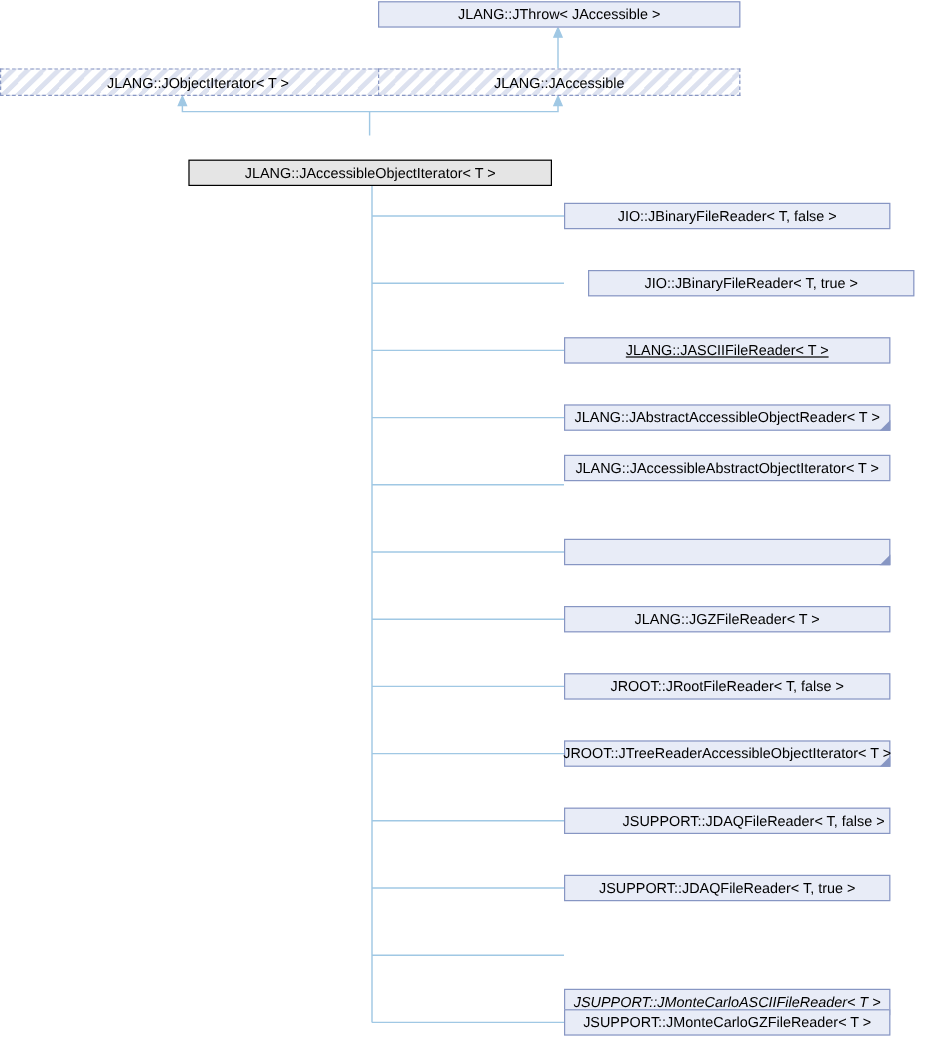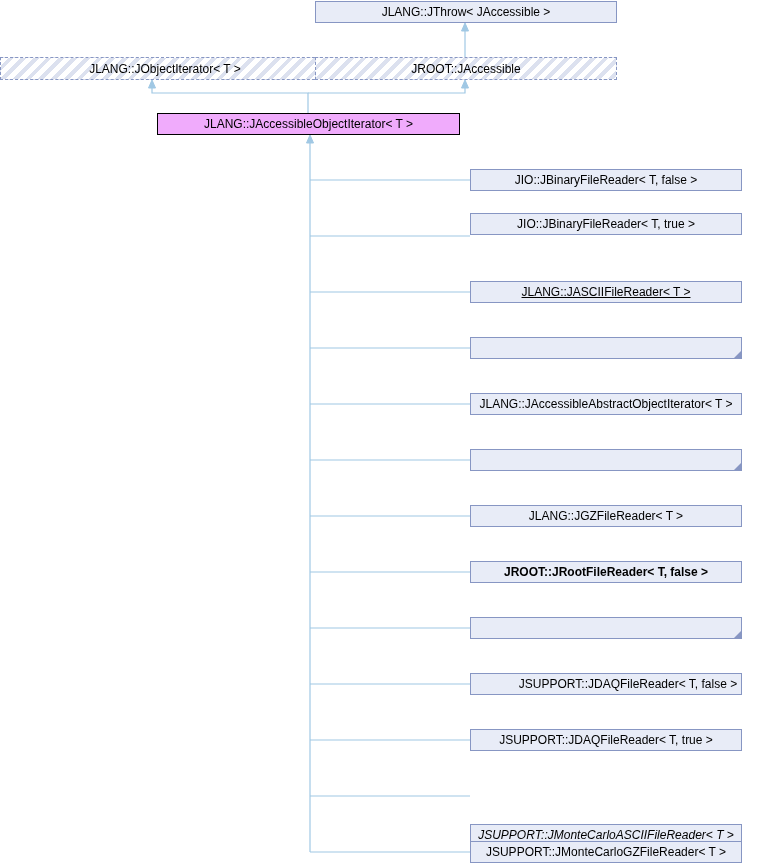--- a/index.html
+++ b/index.html
@@ -46,22 +46,23 @@
     text-align: center;
   }
   .node-hatched {
     height: 23px;
     background: repeating-linear-gradient(135deg,
       #ffffff 0px, #ffffff 5px,
       var(--hatch, #dce1ef) 5px, var(--hatch, #dce1ef) 9px);
     border: 1px dashed var(--node-border, #8796c3);
   }
   .node-focus {
-    background: #f0abfc;
+    background: #e5e5e5;
     border: 1px solid var(--focus-border, #000000);
+    margin-top: 20px;
   }
   .fold {
     display: none;
     position: absolute;
     right: -1px;
     bottom: -1px;
     width: 0;
     height: 0;
     border-style: solid;
     border-width: 0 0 9px 9px;
@@ -111,59 +112,61 @@
 
   <div class="node" id="node-jthrow">
     <span class="node-label">JLANG::JThrow&lt; JAccessible &gt;</span>
   </div>
 
   <div class="node node-hatched" id="node-jobjectiterator">
     <span class="node-label">JLANG::JObjectIterator&lt; T &gt;</span>
   </div>
 
   <div class="node node-hatched" id="node-jaccessible">
-    <span class="node-label">JROOT::JAccessible</span>
+    <span class="node-label">JLANG::JAccessible</span>
   </div>
 
   <div class="node node-focus" id="node-jaccessibleobjectiterator">
     <span class="node-label">JLANG::JAccessibleObjectIterator&lt; T &gt;</span>
   </div>
 
   <div id="derived-layer">
       <div class="node derived-node" style="top: 169px;">
       <span class="node-label">JIO::JBinaryFileReader&lt; T, false &gt;</span>
 
     </div>
-      <div class="node derived-node" style="top: 213px;">
+      <div class="node derived-node" style="top: 225px; margin-left: 20px;">
       <span class="node-label">JIO::JBinaryFileReader&lt; T, true &gt;</span>
 
     </div>
       <div class="node derived-node" style="top: 281px; text-decoration: underline;">
       <span class="node-label">JLANG::JASCIIFileReader&lt; T &gt;</span>
 
     </div>
       <div class="node derived-node has-fold" style="top: 337px;">
+      <span class="node-label">JLANG::JAbstractAccessibleObjectReader&lt; T &gt;</span>
       <span class="fold"></span>
     </div>
-      <div class="node derived-node" style="top: 393px; justify-content: center;">
+      <div class="node derived-node" style="top: 379px; justify-content: center;">
       <span class="node-label">JLANG::JAccessibleAbstractObjectIterator&lt; T &gt;</span>
 
     </div>
       <div class="node derived-node has-fold" style="top: 449px;">
       <span class="fold"></span>
     </div>
       <div class="node derived-node" style="top: 505px;">
       <span class="node-label">JLANG::JGZFileReader&lt; T &gt;</span>
 
     </div>
-      <div class="node derived-node" style="top: 561px; font-weight: bold;">
+      <div class="node derived-node" style="top: 561px;">
       <span class="node-label">JROOT::JRootFileReader&lt; T, false &gt;</span>
 
     </div>
       <div class="node derived-node has-fold" style="top: 617px;">
+      <span class="node-label">JROOT::JTreeReaderAccessibleObjectIterator&lt; T &gt;</span>
       <span class="fold"></span>
     </div>
       <div class="node derived-node" style="top: 673px; padding-left: 44px;">
       <span class="node-label">JSUPPORT::JDAQFileReader&lt; T, false &gt;</span>
 
     </div>
       <div class="node derived-node" style="top: 729px;">
       <span class="node-label">JSUPPORT::JDAQFileReader&lt; T, true &gt;</span>
 
     </div>

